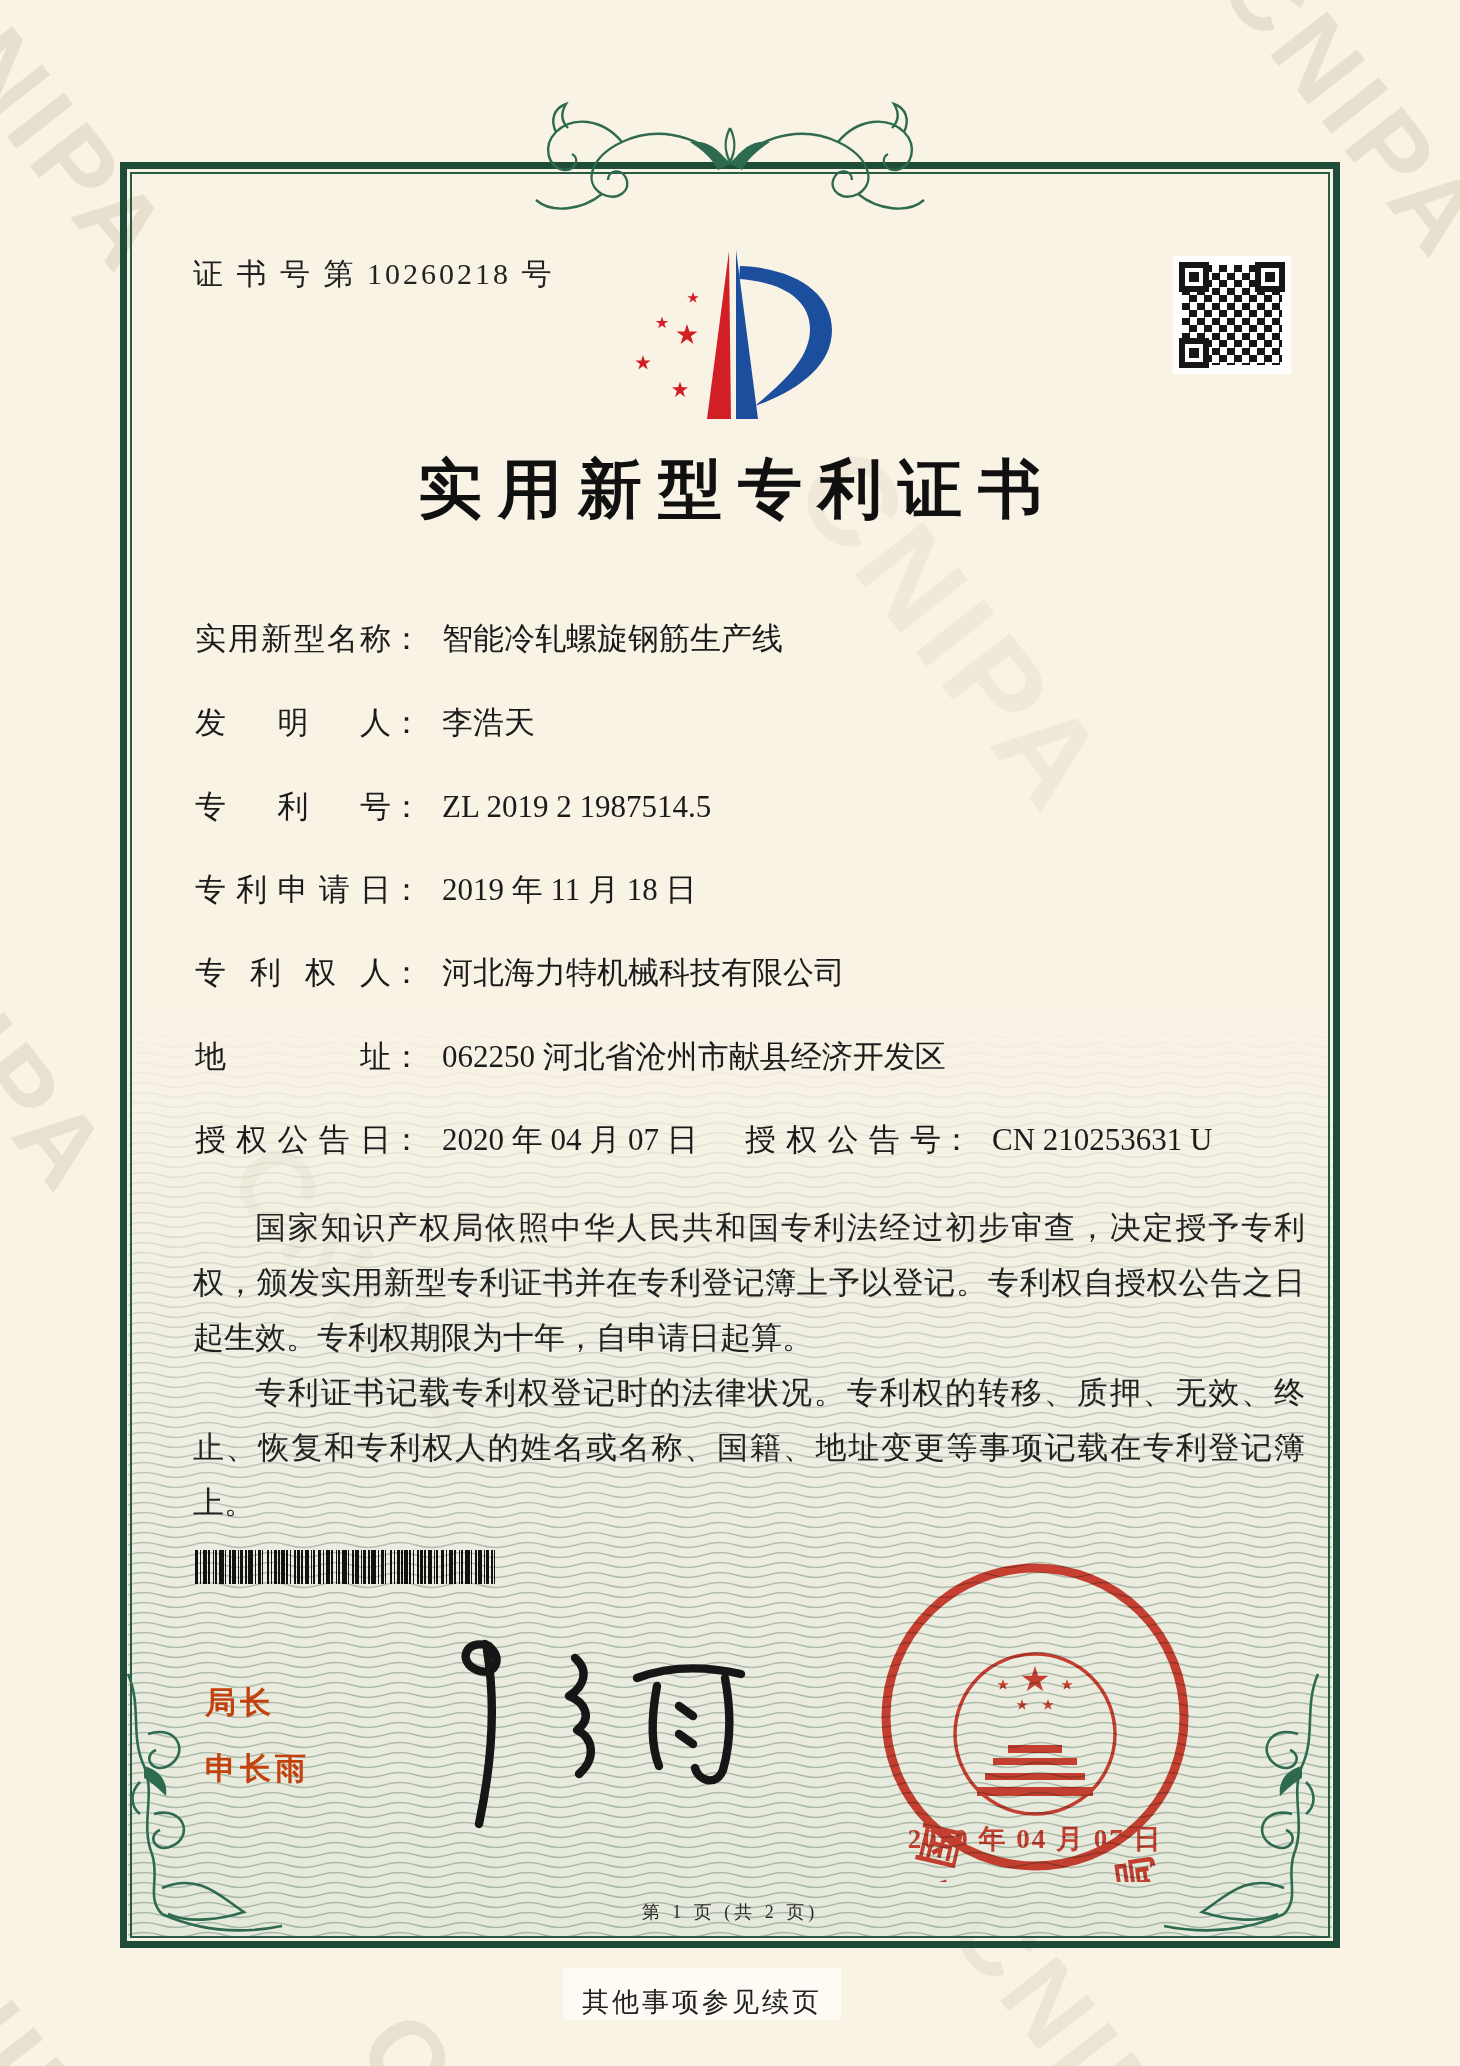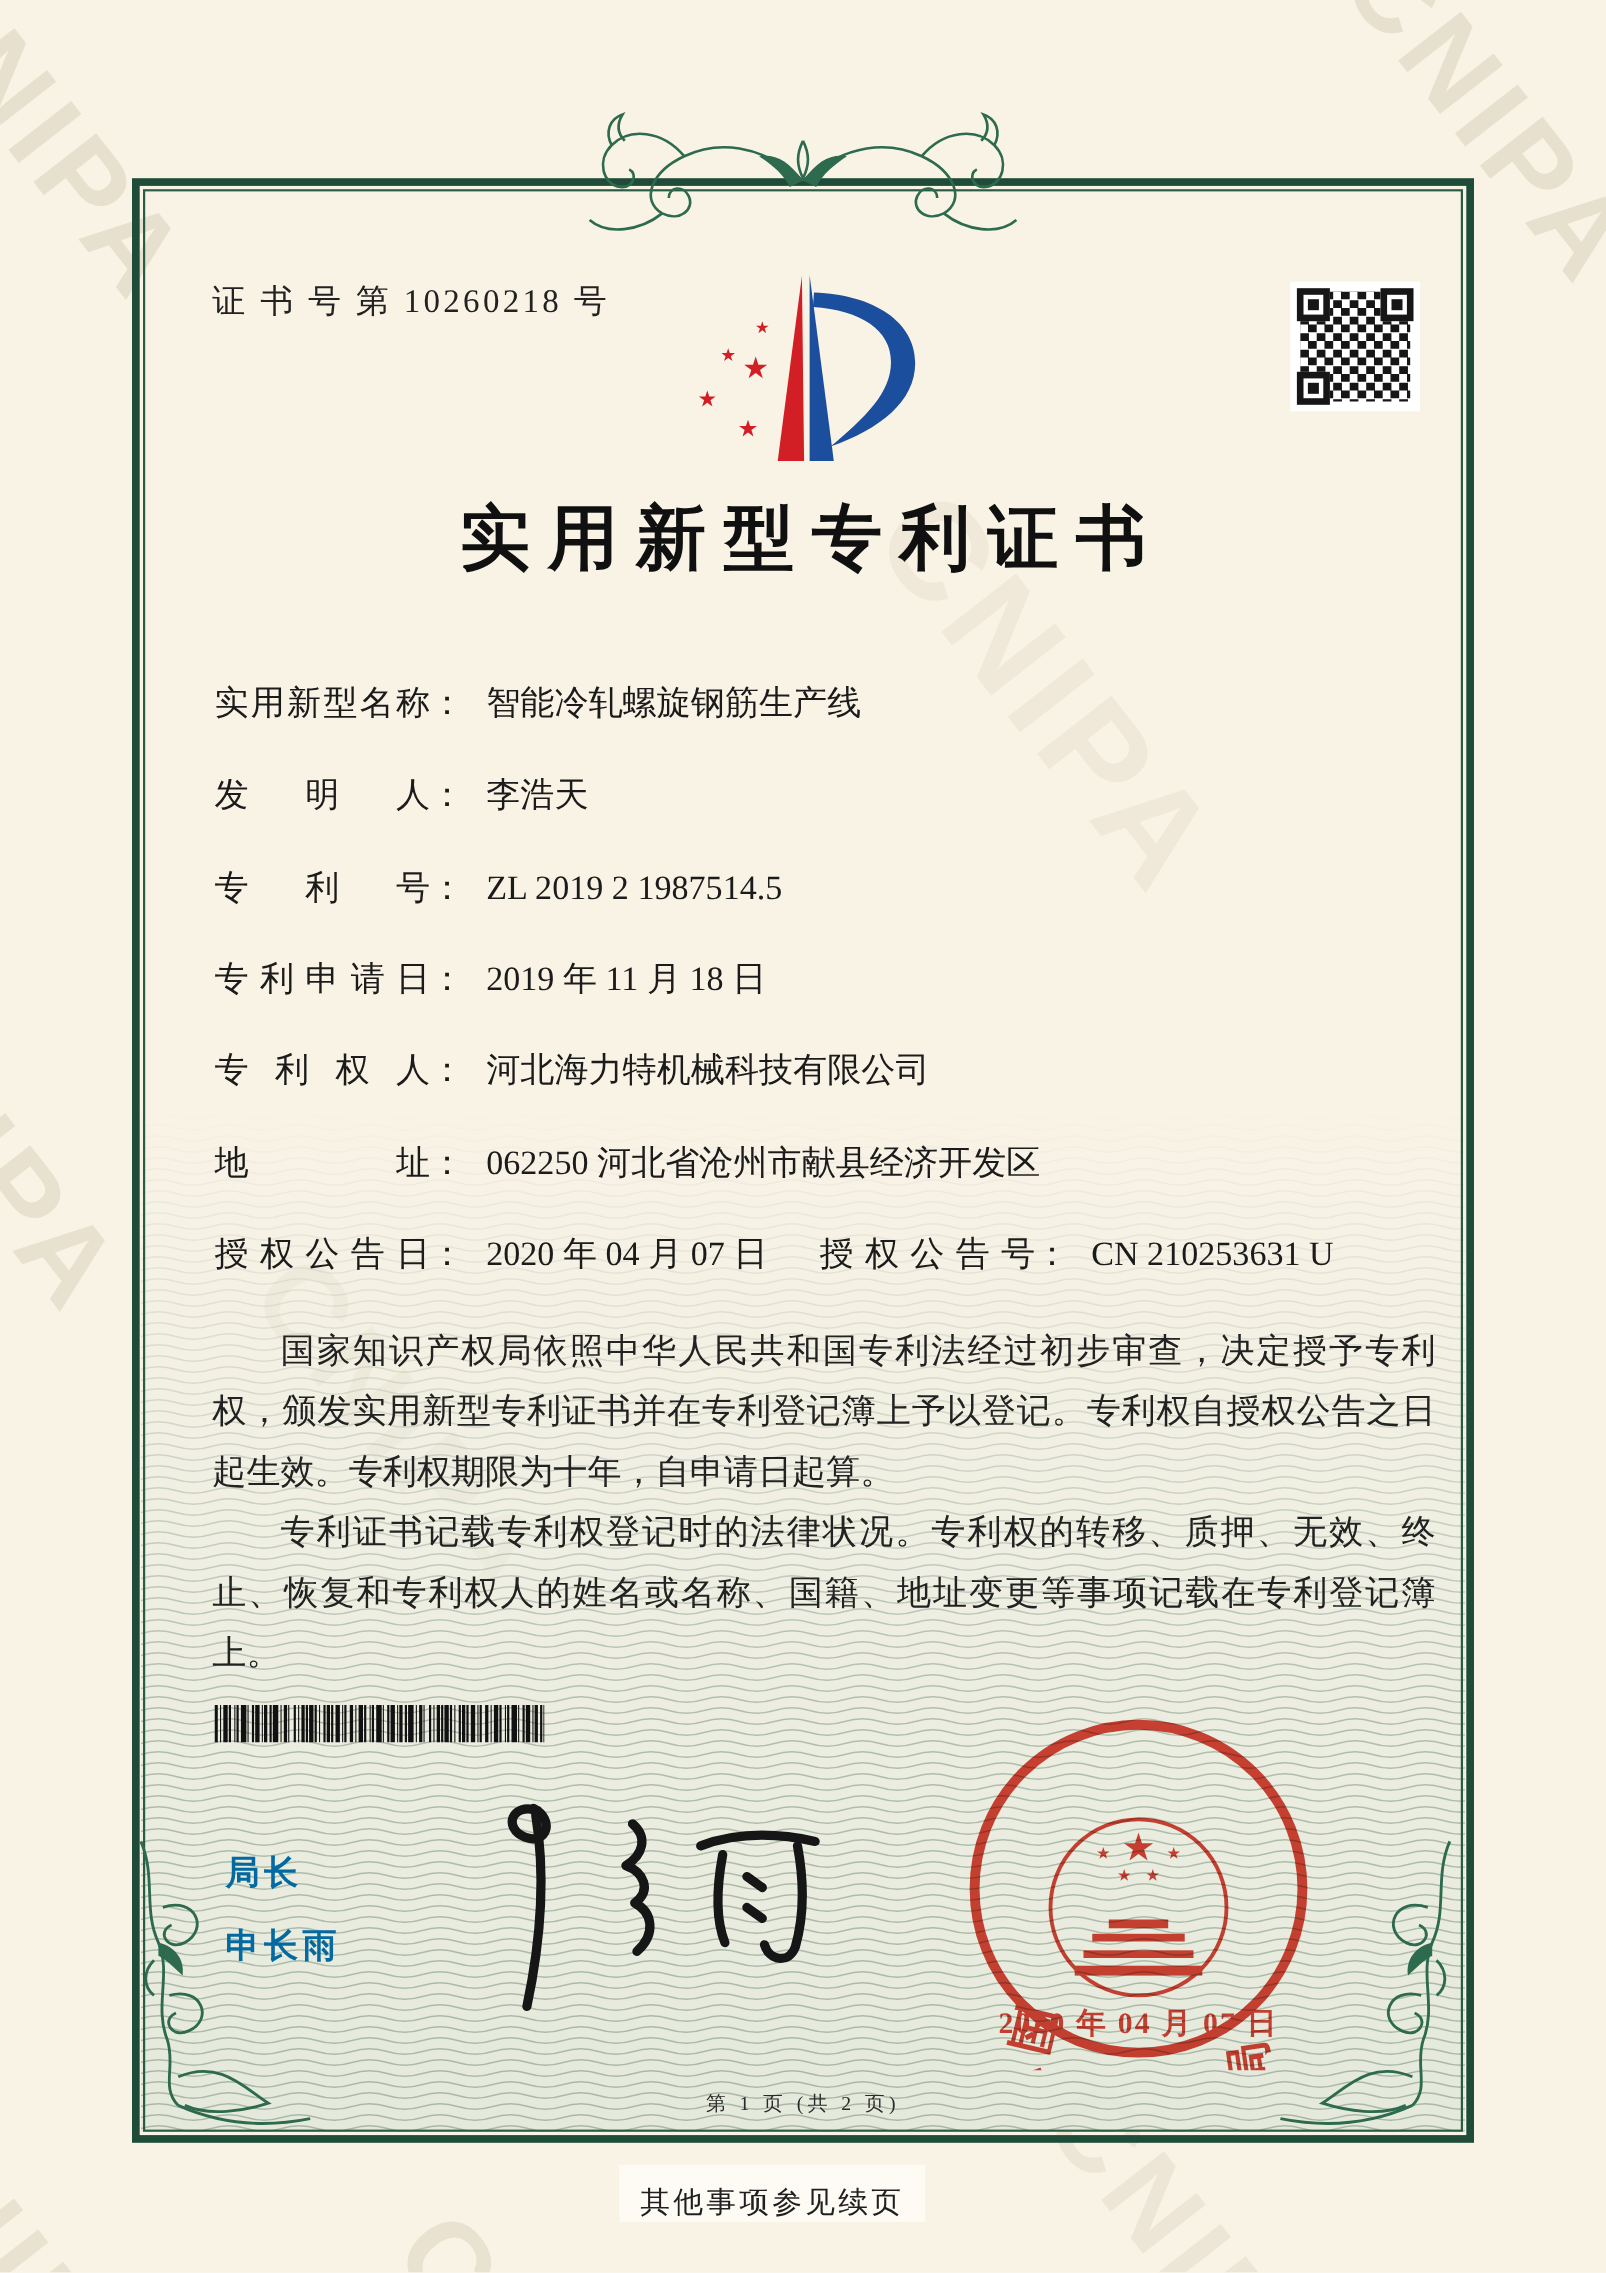--- a/index.html
+++ b/index.html
@@ -41,21 +41,21 @@
   .flabel{display:inline-block;width:196px;text-align:justify;text-align-last:justify;vertical-align:bottom;}
   .fvalue{margin-left:20px;}
   .row .second{position:absolute;left:550px;top:0;white-space:nowrap;}
 
   .paras{position:absolute;left:193px;top:1200px;width:1112px;font-size:31px;
          line-height:55px;text-align:justify;color:#222;}
   .paras p{margin:0;text-indent:2em;}
 
   
   .barcode{position:absolute;left:195px;top:1550px;width:300px;height:34px;}
-  .signer{position:absolute;left:205px;font-size:31px;font-weight:bold;color:#0369a1;letter-spacing:4px;}
+  .signer{position:absolute;left:205px;font-size:31px;font-weight:bold;color:#c2410c;letter-spacing:4px;}
   .signature{position:absolute;left:385px;top:1622px;width:380px;height:212px;}
   .seal{position:absolute;left:870px;top:1552px;width:330px;height:330px;mix-blend-mode:multiply;opacity:.95;}
   .pageinfo{position:absolute;left:120px;width:1220px;top:1900px;text-align:center;
             font-size:18px;letter-spacing:4px;color:#2a2a2a;}
   .notebox{position:absolute;left:563px;top:1968px;width:278px;height:52px;background:#fdfbf4;
            display:flex;align-items:flex-end;justify-content:center;}
   .notebox span{font-size:27px;letter-spacing:3px;color:#1f1f1f;}
 </style>
 </head>
 <body>

